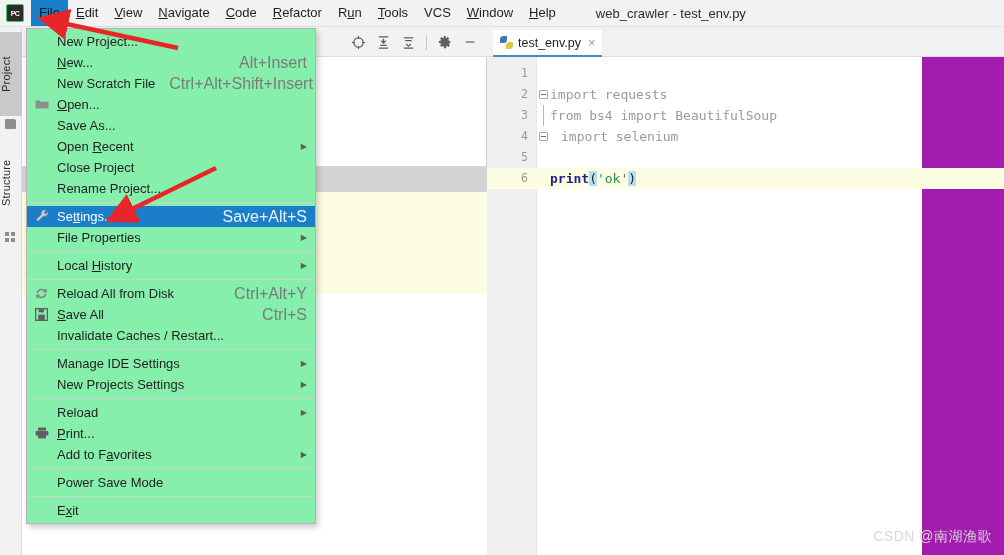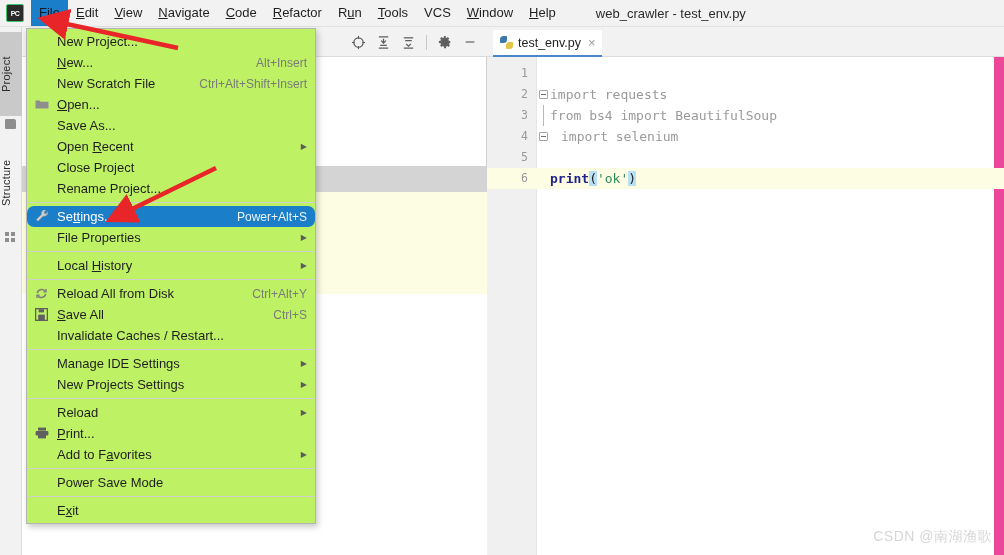--- a/index.html
+++ b/index.html
@@ -130,21 +130,21 @@
   .panel-rest {
     position: absolute; left: 0; top: 267px;
     width: 465px; height: 261px;
     background: #ffffff;
   }
 
   
   .editor {
     position: absolute; left: 487px; top: 27px;
     width: 517px; height: 528px;
-    background: #ec4899;
+    background: #a21caf;
   }
   .tabbar {
     position: absolute; left: 0; top: 0;
     width: 517px; height: 30px;
     background: #f2f2f2;
     border-bottom: 1px solid #dcdcdc;
   }
   .ed-tab {
     position: absolute; left: 6px; top: 3px;
     height: 27px;
@@ -170,21 +170,21 @@
     margin-left: 7px; color: #9a9a9a; font-size: 13px; line-height: 10px;
   }
   .gutter {
     position: absolute; left: 0; top: 30px;
     width: 50px; height: 498px;
     background: #f0f0f0;
     border-right: 1px solid #e6e6e6;
   }
   .code-area {
     position: absolute; left: 50px; top: 30px;
-    width: 457px; height: 498px;
+    width: 385px; height: 498px;
     background: #ffffff;
   }
   .ln {
     position: absolute; right: 8px;
     font-family: "DejaVu Sans Mono", monospace;
     font-size: 11.5px;
     color: #999999;
     line-height: 21px; height: 21px;
   }
   .cl {
@@ -215,39 +215,39 @@
   }
   .fold-line {
     position: absolute; left: 6px;
     width: 1px; background: #b9b9b9;
   }
 
   
   .dropdown {
     position: absolute; left: 26px; top: 28px;
     width: 290px;
-    background: #bef264;
+    background: #86efac;
     border: 1px solid #b4b4b4;
     box-shadow: 2px 3px 6px rgba(0,0,0,0.22);
     padding: 2px 0;
     z-index: 40;
   }
   .mrow {
     position: relative;
     height: 21px;
     display: flex; align-items: center;
     padding: 0 8px 0 0;
     font-size: 13px;
     color: #1f1f1f;
     cursor: default;
   }
-  .mrow.sel { background: #1a7ec8; color: #ffffff; border-radius: 7px; }
+  .mrow.sel { background: #1a7ec8; color: #ffffff; }
   .mrow .lbl { flex: 1 1 auto; padding-left: 30px; white-space: nowrap; }
   .mrow .acc {
-    font-size: 12px; color: #7a7a7a; white-space: nowrap; padding-left: 14px;
+    font-size: 16px; color: #7a7a7a; white-space: nowrap; padding-left: 14px;
   }
   .mrow.sel .acc { color: #eaf3fb; }
   .mrow .arrow {
     width: 10px; text-align: right; color: #5c5c5c; font-size: 8px;
   }
   .msep { height: 1px; background: #cfcfcf; margin: 3px 0; }
   .mic {
     position: absolute; left: 8px; top: 4px;
     width: 14px; height: 13px;
   }
@@ -415,21 +415,21 @@
         </div>
         <div class="mrow">
           <span class="lbl">Rename Project...</span>
         </div>
         <div class="msep"></div>
         <div class="mrow sel">
           <span class="mic"><svg width="14" height="13" viewBox="0 0 14 13">
               <path d="M12.5 1.6a3.3 3.3 0 01-4.2 4.3L3 11.2 1.4 9.6l5.3-5.3A3.3 3.3 0 0111 .1l-2 2 .9 2 2-.9z" fill="#d0d0d0" stroke="#9a9a9a" stroke-width="0.6"></path>
             </svg></span>
           <span class="lbl">Se<u class="mn">tt</u>ings...</span>
-          <span class="acc">Power+Alt+S</span>
+          <span class="acc">Save+Alt+S</span>
         </div>
         <div class="mrow">
           <span class="lbl">File Properties</span>
           <span class="arrow">▶</span>
         </div>
         <div class="msep"></div>
         <div class="mrow">
           <span class="lbl">Local <u class="mn">H</u>istory</span>
           <span class="arrow">▶</span>
         </div>

